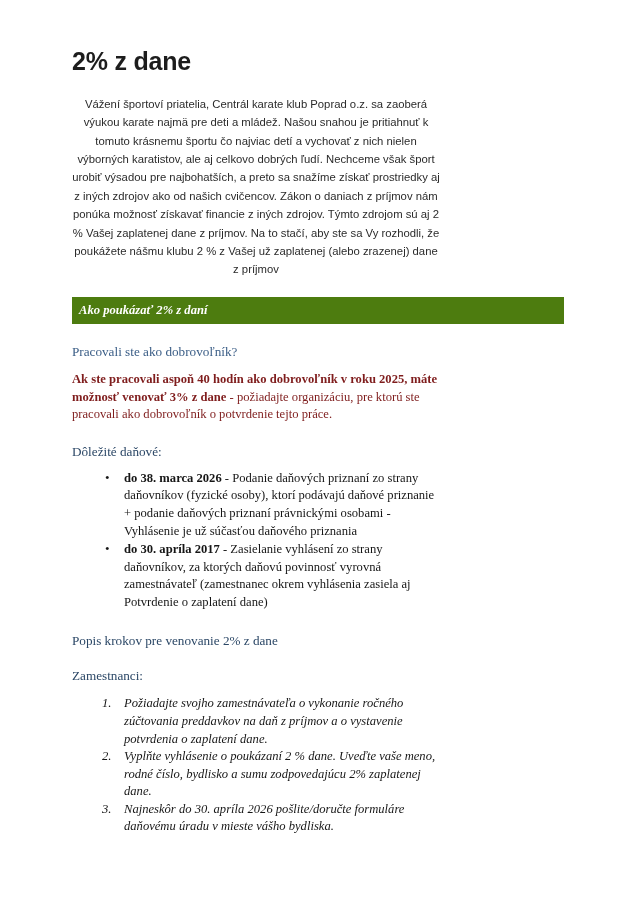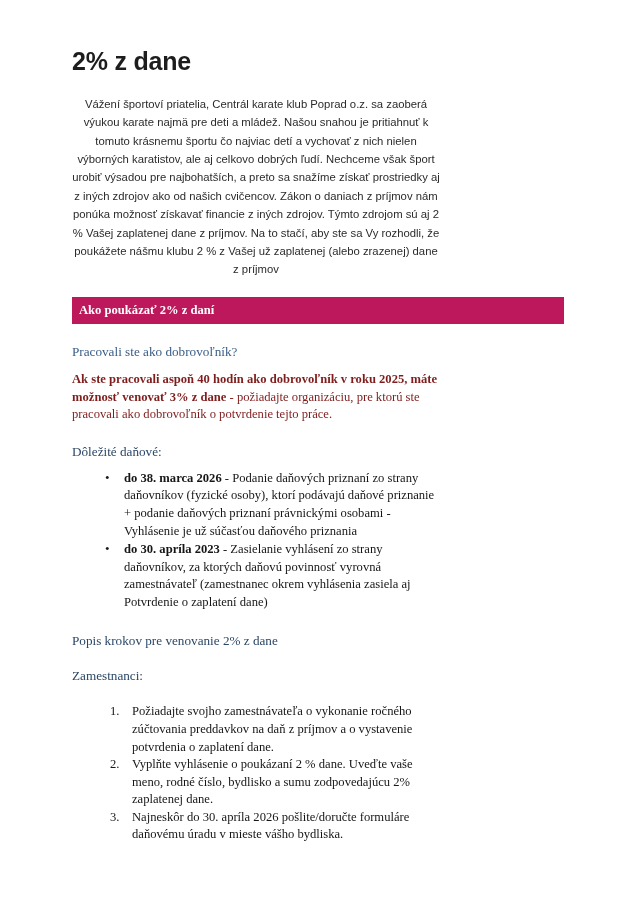--- a/index.html
+++ b/index.html
@@ -35,30 +35,31 @@
   .intro {
     font-family: "Liberation Sans", sans-serif;
     font-size: 11.3px;
     line-height: 18.4px;
     color: #2b2b2b;
     margin: 0;
     padding-top: 19px;
     text-align: center;
   }
   .banner {
-    background: #be185d;
+    background: #4d7c0f;
     color: #ffffff;
     font-family: "Liberation Serif", serif;
     font-weight: bold;
     font-size: 12.6px;
     line-height: 1;
     margin-top: 18px;
     padding: 7px 0 8px 7px;
     width: 492px;
     box-sizing: border-box;
+    font-style: italic;
   }
   .h-sub {
     font-family: "Liberation Serif", serif;
     font-weight: normal;
     font-size: 13.2px;
     color: #3a5d86;
     margin: 0;
     padding-top: 20px;
     line-height: 1.2;
   }
@@ -89,24 +90,25 @@
   }
   ul.bullets > li::before {
     content: "\2022";
     position: absolute;
     left: 33px;
     top: -1px;
     font-size: 13px;
     color: #161616;
   }
   ol.steps {
-    margin: 8px;
+    margin: 0;
     padding: 11px 0 0 0;
     list-style: none;
     counter-reset: stepcount;
+    font-style: italic;
   }
   ol.steps > li {
     font-family: "Liberation Serif", serif;
     font-size: 12.6px;
     line-height: 17.6px;
     color: #161616;
     position: relative;
     padding-left: 52px;
     counter-increment: stepcount;
   }
@@ -134,21 +136,21 @@
   <div class="banner">Ako poukázať 2% z daní</div>
 
   <h2 class="h-sub">Pracovali ste ako dobrovoľník?</h2>
 
   <p class="body-text"><span class="lead">Ak ste pracovali aspoň 40 hodín ako dobrovoľník v roku 2025, máte možnosť venovať 3% z dane</span><span> - požiadajte organizáciu, pre ktorú ste pracovali ako dobrovoľník o potvrdenie tejto práce.</span></p>
 
   <h2 class="h-sub dark">Dôležité daňové:</h2>
 
   <ul class="bullets">
     <li><span class="lead">do 38. marca 2026</span><span> - Podanie daňových priznaní zo strany daňovníkov (fyzické osoby), ktorí podávajú daňové priznanie + podanie daňových priznaní právnickými osobami - Vyhlásenie je už súčasťou daňového priznania</span></li>
-    <li><span class="lead">do 30. apríla 2023</span><span> - Zasielanie vyhlásení zo strany daňovníkov, za ktorých daňovú povinnosť vyrovná zamestnávateľ (zamestnanec okrem vyhlásenia zasiela aj Potvrdenie o zaplatení dane)</span></li>
+    <li><span class="lead">do 30. apríla 2017</span><span> - Zasielanie vyhlásení zo strany daňovníkov, za ktorých daňovú povinnosť vyrovná zamestnávateľ (zamestnanec okrem vyhlásenia zasiela aj Potvrdenie o zaplatení dane)</span></li>
   </ul>
 
   <h2 class="h-sub dark">Popis krokov pre venovanie 2% z dane</h2>
 
   <h3 class="h-sub dark">Zamestnanci:</h3>
 
   <ol class="steps">
     <li>Požiadajte svojho zamestnávateľa o vykonanie ročného zúčtovania preddavkov na daň z príjmov a o vystavenie potvrdenia o zaplatení dane.</li>
     <li>Vyplňte vyhlásenie o poukázaní 2 % dane. Uveďte vaše meno, rodné číslo, bydlisko a sumu zodpovedajúcu 2% zaplatenej dane.</li>
     <li>Najneskôr do 30. apríla 2026 pošlite/doručte formuláre daňovému úradu v mieste vášho bydliska.</li>

